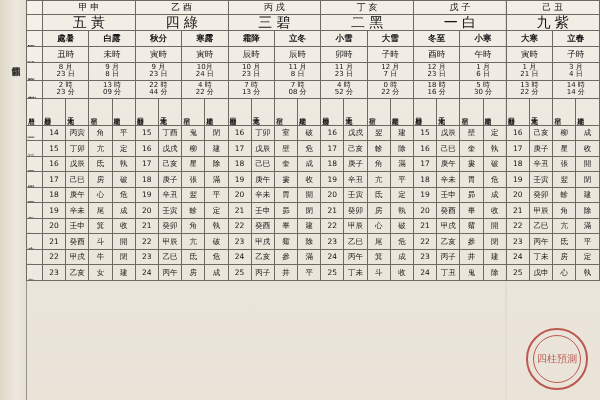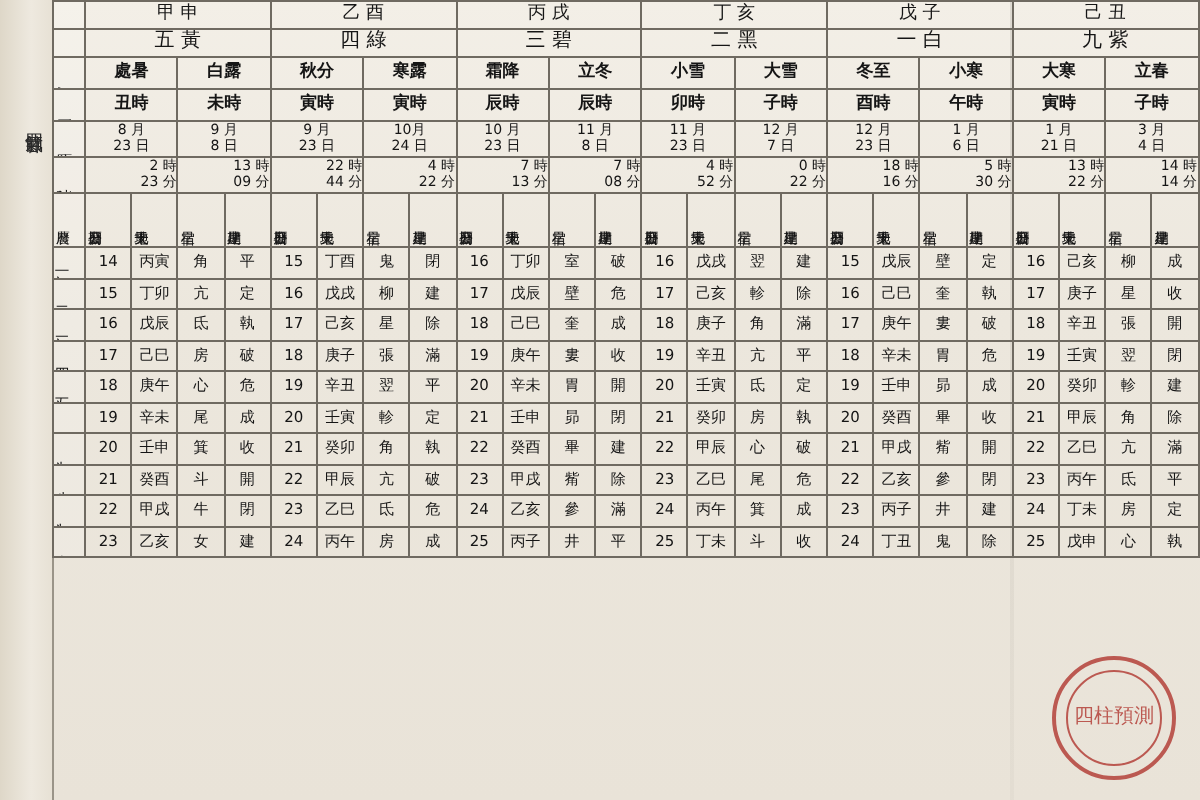--- a/index.html
+++ b/index.html
@@ -51,26 +51,26 @@
     font-size:8px;
     background:rgba(255,255,255,0.18);
   }
   .vert{
     writing-mode:vertical-rl;
     text-orientation:upright;
     letter-spacing:0px;
     line-height:1;
   }
   .hdr-top td{height:13px;font-size:9px;}
-  .hdr-top2 td{height:13px;font-size:10px;}
+  .hdr-top2 td{height:13px;font-size:14px;}
   .r-jie td{height:15px;font-size:8.5px;font-weight:bold;}
   .r-nong td{height:16px;font-size:9px;}
-  .r-shi td{height:15px;font-size:8.5px;font-weight:bold;}
+  .r-shi td{height:15px;font-size:8.5px;}
   .r-gong td{height:17px;font-size:8.5px;}
-  .r-time td{height:17px;font-size:8px;text-align:right;}
+  .r-time td{height:17px;font-size:8px;}
   .colhdr td{height:26px;font-size:7px;}
   .dayrow td{height:14.5px;font-size:7.5px;}
   .two{font-size:7px;line-height:1.1;display:block;}
   .grp{border-left:1.6px solid #3f3c36;}
   .thick-b{border-bottom:1.6px solid #3f3c36;}
   
   .seal{
     position:absolute;right:12px;bottom:10px;width:58px;height:58px;
     border-radius:50%;
     border:2px solid #b4413a;

